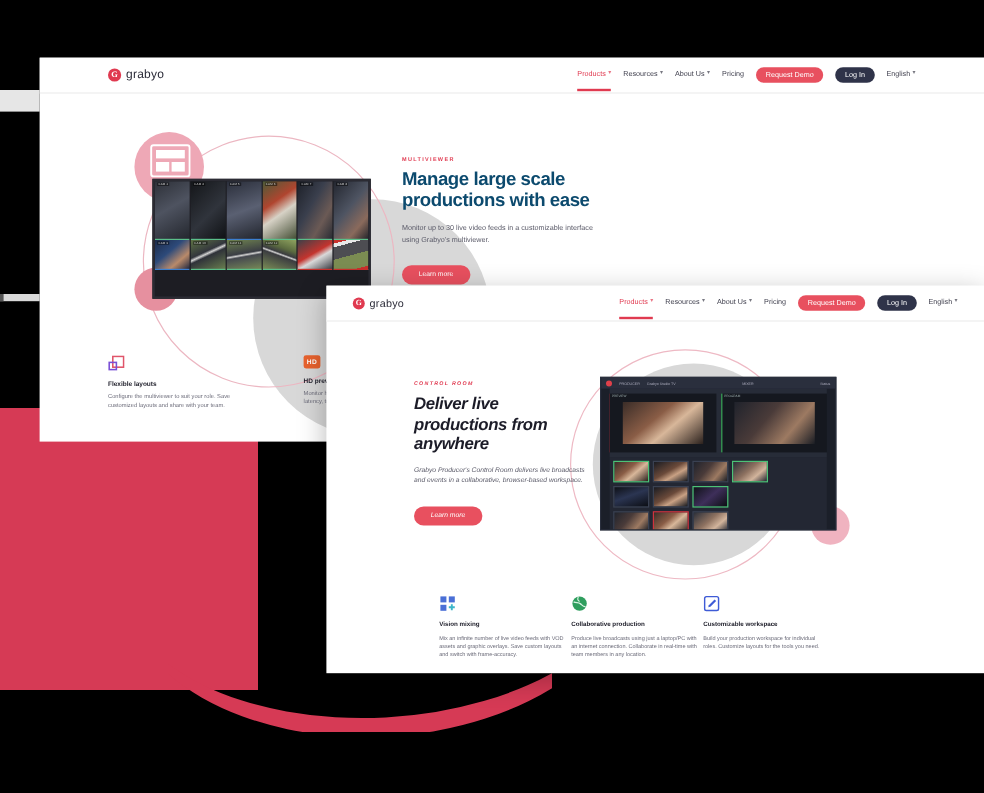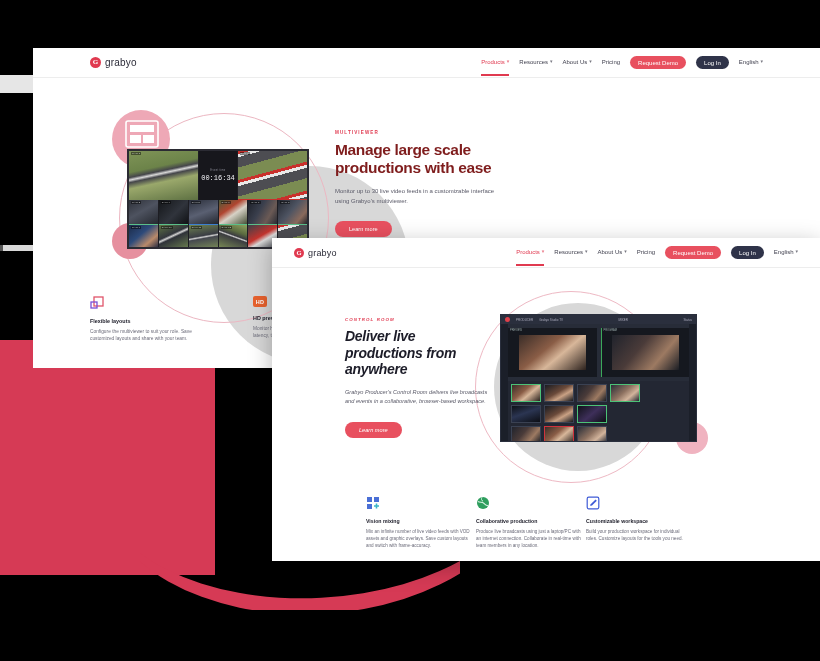--- a/index.html
+++ b/index.html
@@ -164,21 +164,21 @@
   .t-aerial  { background: linear-gradient(155deg,#5e7344 0%,#33363d 40%,#d2d2d2 46%,#2f3239 52%,#6c8150 100%); }
   .t-redcar  { background: linear-gradient(150deg,#3d4048 0%,#c4342e 45%,#d9d9d9 60%,#33363d 100%); }
   .bar-c { position:absolute; left:0; right:0; bottom:0; height:1.5px; }
 
   .hero-1 { position: absolute; left: 302px; top: 52px; width: 160px; }
   .eyebrow {
     font-size: 4.6px; color: #e03a50; letter-spacing: 1.1px;
     font-weight: bold; margin-bottom: 6px;
   }
   .hl-1 {
-    font-size: 15.5px; line-height: 17.5px; color: #7f1d1d;
+    font-size: 15.5px; line-height: 17.5px; color: #0c4a6e;
     font-weight: bold; letter-spacing: -.35px; margin-bottom: 11px;
   }
   .body-1 { font-size: 6px; line-height: 9.5px; color: #5a5a68; margin-bottom: 11px; }
   .cta-red {
     display:inline-block; background:#e8505f; color:#fff; font-size:5.6px;
     padding: 5px 14px; border-radius: 11px; text-align:center;
   }
   .cta-dark {
     display:inline-flex; align-items:center; gap:4px;
     background:#2f3349; color:#fff; font-size:5.6px;
@@ -314,33 +314,20 @@
       <div class="badge-layout">
         <svg viewBox="0 0 34 28">
           <rect x="1" y="1" width="32" height="26" rx="2" fill="none" stroke="#fff" stroke-width="1.6"></rect>
           <rect x="5" y="5" width="24" height="7" fill="#fff"></rect>
           <rect x="5" y="15" width="11" height="8" fill="#fff"></rect>
           <rect x="18" y="15" width="11" height="8" fill="#fff"></rect>
         </svg>
       </div>
 
       <div class="shot-multiviewer">
-        <div class="mv-top">
-          <div class="tile t-track">
-            <div class="lbl">CAM 1</div>
-          </div>
-          <div class="clockpane">
-            <div class="cap">Event time</div>
-            <div class="tc">00:16:34</div>
-          </div>
-          <div class="tile t-stripe">
-            <div class="lbl">CAM 2</div>
-            <div class="bar-c" style="background:#c9302c"></div>
-          </div>
-        </div>
         <div class="mv-row">
           <div class="tile t-pit">
               <div class="lbl">CAM 3</div>
               <div class="bar-c" style="background:#5bbf8a"></div>
             </div>
           <div class="tile t-garage">
               <div class="lbl">CAM 4</div>
               <div class="bar-c" style="background:#5bbf8a"></div>
             </div>
           <div class="tile t-podium">

